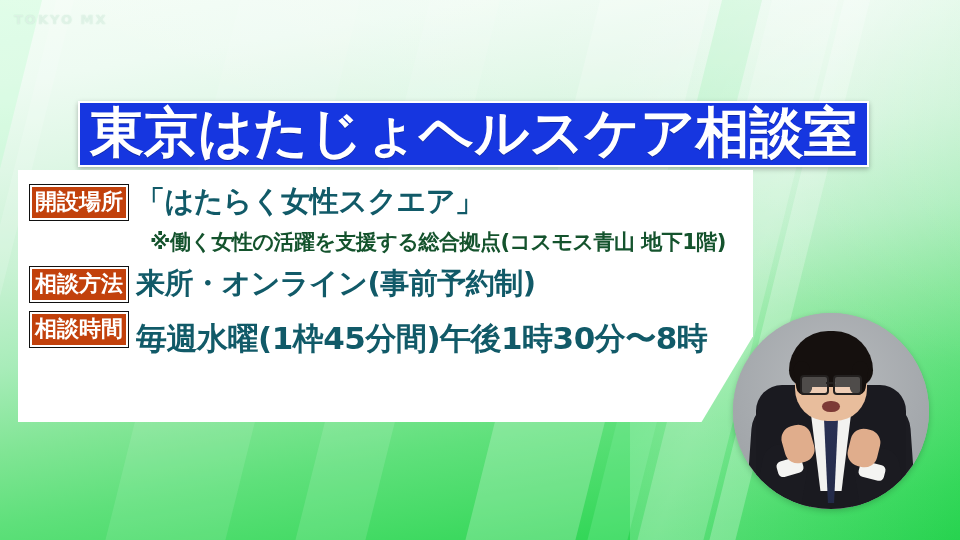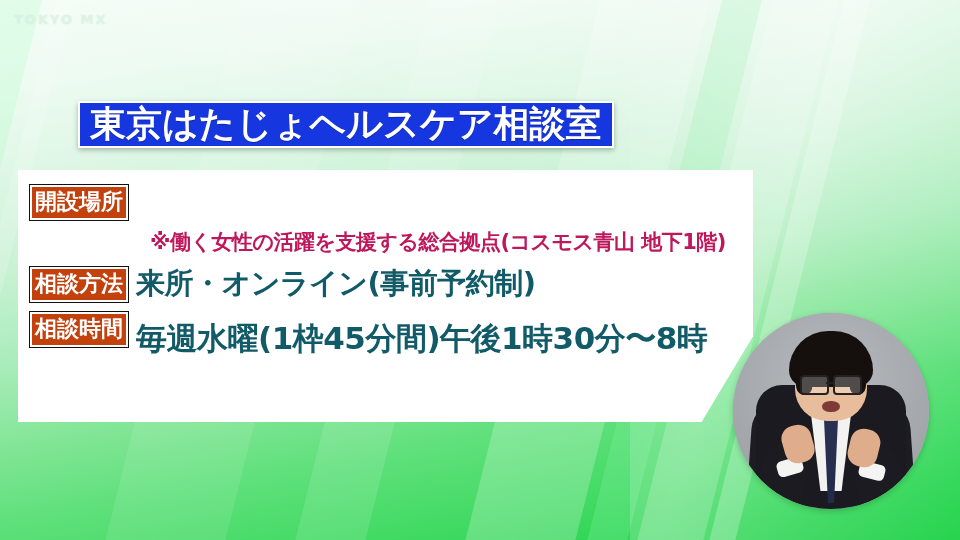--- a/index.html
+++ b/index.html
@@ -83,21 +83,21 @@
     position: absolute;
     left: 78px;
     top: 101px;
     background: #1636e0;
     border: 2px solid #ffffff;
     padding: 2px 10px 4px 10px;
     box-shadow: 0 2px 5px rgba(0,0,0,0.28);
   }
   .title-text {
     color: #ffffff;
-    font-size: 36px;
+    font-size: 54px;
     line-height: 1.04;
     font-weight: bold;
     letter-spacing: 0px;
     white-space: nowrap;
     text-shadow: 0 1px 0 rgba(0,0,0,0.25);
   }
 
   
   .panel {
     position: absolute;
@@ -145,21 +145,21 @@
 
   .val {
     color: #115a68;
     font-weight: bold;
     letter-spacing: -0.5px;
   }
   .val-lg { font-size: 29px; }
   .val-md { font-size: 27px; }
   .val-xl { font-size: 31px; margin-top: 20px; }
   .note {
-    color: #be185d;
+    color: #14532d;
     font-weight: bold;
     font-size: 21px;
     letter-spacing: -0.5px;
   }
 
   
   .signer {
     position: absolute;
     left: 733px;
     top: 313px;
@@ -344,20 +344,21 @@
   <div class="title-banner">
     <div class="title-text">東京はたじょヘルスケア相談室</div>
   </div>
 
   <div class="panel"></div>
 
   <div class="rows">
 
     <div class="row r1">
       <span class="tag">開設場所</span>
+      <span class="val val-lg">「はたらく女性スクエア」</span>
     </div>
 
     <div class="row r-note">
       <span class="note">※働く女性の活躍を支援する総合拠点(コスモス青山 地下1階)</span>
     </div>
 
 
     <div class="row r3">
       <span class="tag">相談方法</span>
       <span class="val val-lg">来所・オンライン(事前予約制)</span>

